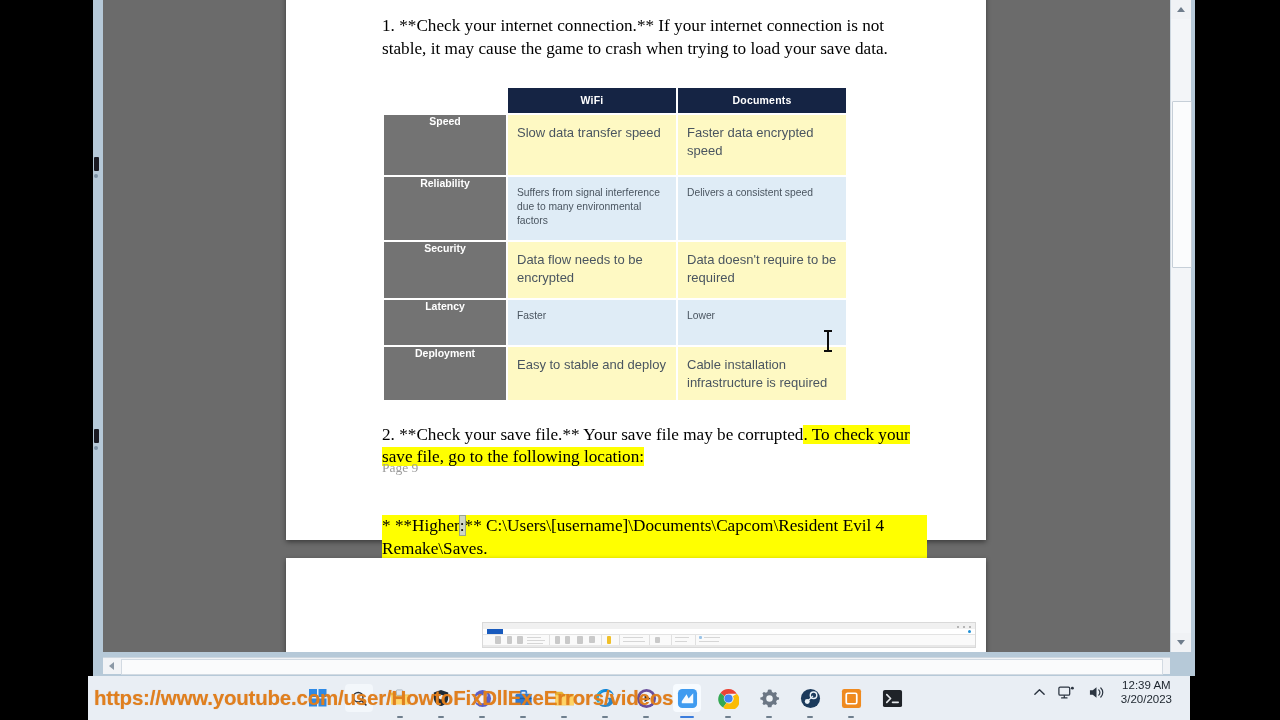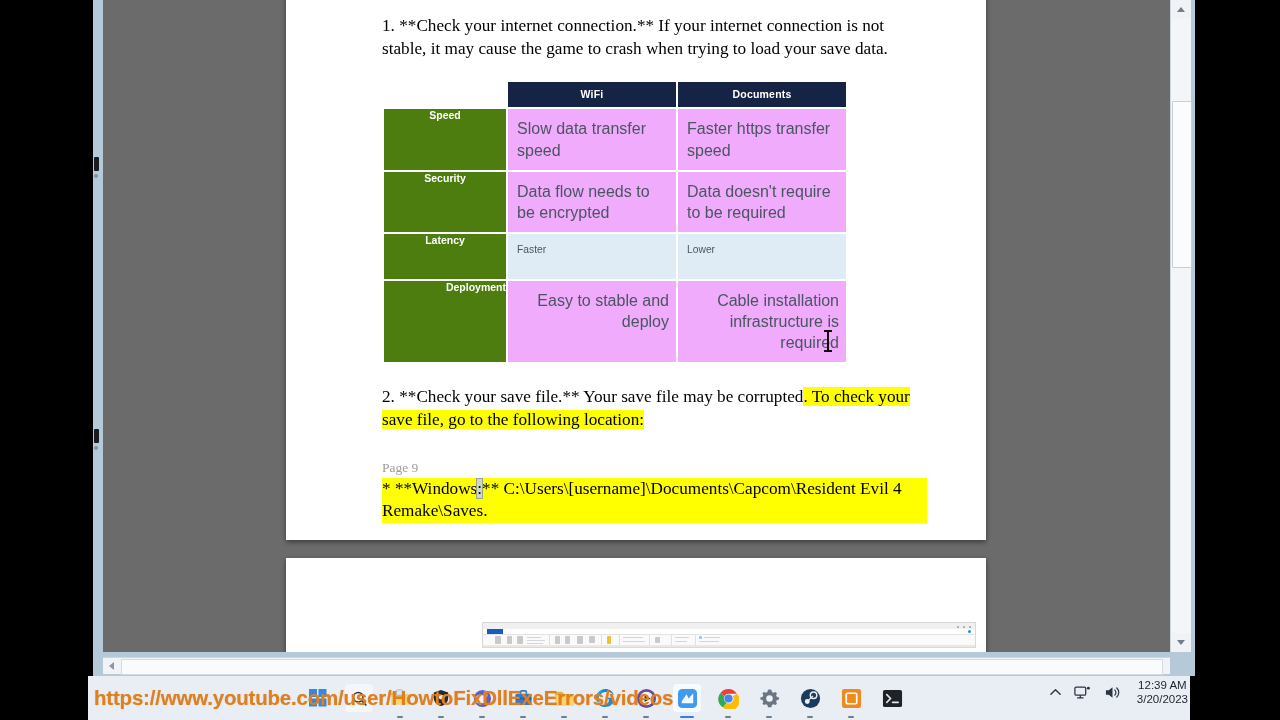--- a/index.html
+++ b/index.html
@@ -45,47 +45,47 @@
     font-family:"Liberation Serif", serif;
     font-size:17.2px;color:#000;line-height:1.32;
   }
   .para{margin:0 0 0 0;text-align:left;}
   .hl{background:#ffff00;}
   .sel-box{
     background:#cfd6c4;outline:1px solid #9aa68c;
   }
 
   
-  .cmp-wrap{margin-top:20px;margin-left:0px;}
+  .cmp-wrap{margin-top:26px;margin-left:0px;}
   table.cmp{
     border-collapse:separate;border-spacing:2px 2px;
     width:462px;table-layout:fixed;
     font-family:"Liberation Sans", sans-serif;
   }
   table.cmp td, table.cmp th{padding:0;vertical-align:top;}
   .cmp col.c0{width:122px;}
   .cmp col.c1{width:168px;}
   .cmp col.c2{width:168px;}
   .hdr-blank{background:transparent;}
   .hdr-cell{
     background:#152444;color:#fff;font-size:10.5px;font-weight:bold;
     text-align:center;letter-spacing:.2px;
     height:25px;line-height:25px;
   }
   .rowhdr{
-    background:#4d7c0f;color:#fff;font-size:10.5px;font-weight:bold;
+    background:#737373;color:#fff;font-size:10.5px;font-weight:bold;
     text-align:center;vertical-align:middle;
   }
-  .cellA{background:#f0abfc;color:#4a5560;font-size:16px;padding:9px 7px 9px 9px !important;line-height:1.32;}
+  .cellA{background:#fef9c3;color:#4a5560;font-size:13px;padding:9px 7px 9px 9px !important;line-height:1.32;}
   .cellB{background:#dfecf6;color:#4a5560;font-size:10.3px;padding:9px 7px 9px 9px !important;line-height:1.32;}
   .r-speed td{height:42px;}
   .r-rel td{height:45px;}
   .r-sec td{height:38px;}
   .r-lat td{height:27px;}
-  .r-dep td{height:33px;text-align:right;}
+  .r-dep td{height:33px;}
 
   .gap-a{height:22px;}
   .gap-b{height:46px;}
 
   .page-num{
     position:absolute;left:96px;top:486px;
     font-family:"Liberation Serif", serif;
     font-size:13.5px;color:#9c9c9c;
   }
 
@@ -157,21 +157,21 @@
 
   .url-overlay{
     position:absolute;left:6px;top:50%;transform:translateY(-50%);
     font-family:"Liberation Sans", sans-serif;
     font-size:20.5px;font-weight:bold;color:#e07f1e;
     letter-spacing:-0.2px;white-space:nowrap;
     text-shadow:0 0 1px rgba(180,90,10,.4);
   }
 
   .tray{
-    position:absolute;right:2px;top:0;height:32px;
+    position:absolute;right:18px;top:0;height:32px;
     display:flex;align-items:center;gap:12px;
   }
   .tray-ic{display:flex;align-items:center;justify-content:center;color:#2b3440;}
   .clock{
     font-family:"Liberation Sans", sans-serif;
     font-size:11.5px;color:#1b232c;line-height:1.25;text-align:center;
     margin-left:4px;
   }
 
   .ibeam{
@@ -212,21 +212,26 @@
               </colgroup>
             <tbody>
               <tr>
                 <td class="hdr-blank"></td>
                 <td class="hdr-cell">WiFi</td>
                 <td class="hdr-cell">Documents</td>
               </tr>
               <tr class="r-speed">
                 <td class="rowhdr">Speed</td>
                 <td class="cellA">Slow data transfer speed</td>
-                <td class="cellA">Faster https transfer speed</td>
+                <td class="cellA">Faster data encrypted speed</td>
+              </tr>
+              <tr class="r-rel">
+                <td class="rowhdr">Reliability</td>
+                <td class="cellB">Suffers from signal interference due to many environmental factors</td>
+                <td class="cellB">Delivers a consistent speed</td>
               </tr>
               <tr class="r-sec">
                 <td class="rowhdr">Security</td>
                 <td class="cellA">Data flow needs to be encrypted</td>
                 <td class="cellA">Data doesn't require to be required</td>
               </tr>
               <tr class="r-lat">
                 <td class="rowhdr">Latency</td>
                 <td class="cellB">Faster</td>
                 <td class="cellB">Lower</td>
@@ -239,21 +244,21 @@
             </tbody>
           </table>
         </div>
 
         <div class="gap-a"></div>
 
         <p class="para"><span>2. **Check your save file.** Your save file may be corrupted</span><span class="hl">. To check your save file, go to the following location:</span></p>
 
         <div class="gap-b"></div>
 
-        <p class="para hl"><span>   * **Windows</span><span class="sel-box">:</span><span>** C:\Users\[username]\Documents\Capcom\Resident Evil 4 Remake\Saves.</span></p>
+        <p class="para hl"><span>   * **Higher</span><span class="sel-box">:</span><span>** C:\Users\[username]\Documents\Capcom\Resident Evil 4 Remake\Saves.</span></p>
       </div>
 
       <div class="page-num">Page 9</div>
     </div>
 
     <div class="page page2">
       <div class="mini-shot">
         <div class="ms-titlebar"></div>
         <div class="ms-tabstrip"></div>
         <div class="ms-tab-active"></div>

